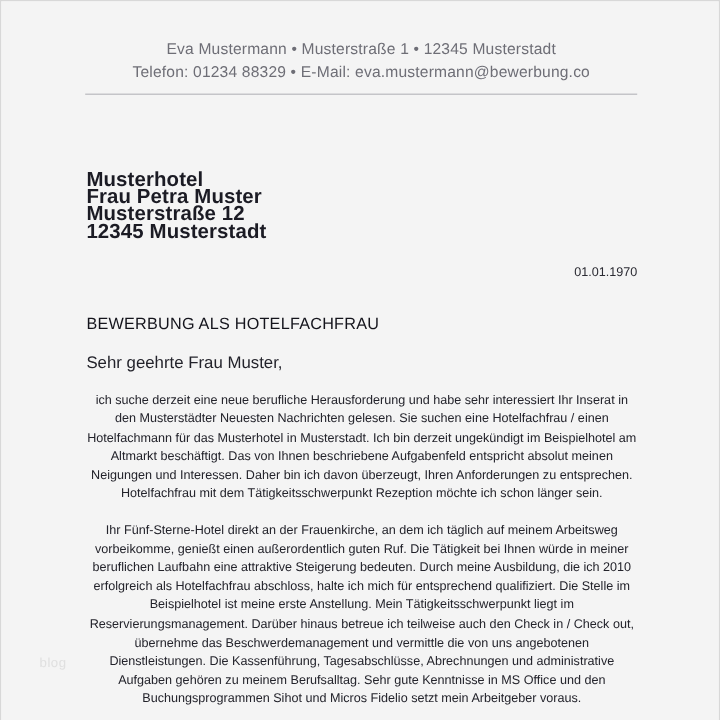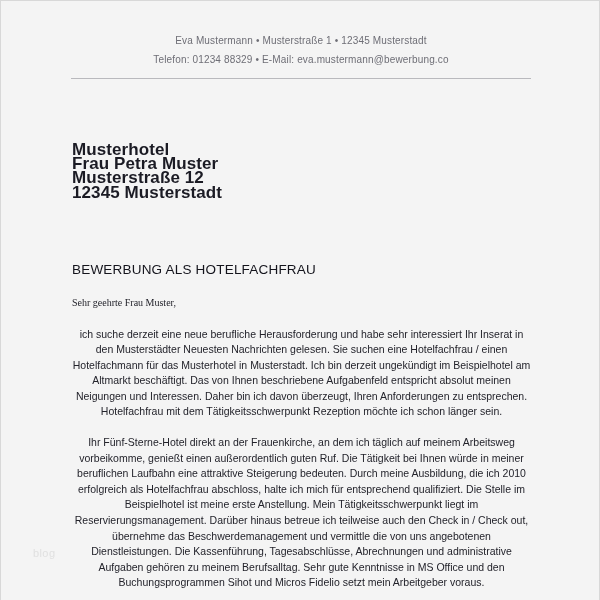--- a/index.html
+++ b/index.html
@@ -35,21 +35,21 @@
 
   
   .letterhead {
     position: absolute;
     left: 70px;
     top: 30px;
     width: 460px;
     text-align: center;
   }
   .letterhead-line {
-    font-size: 10px;
+    font-size: 13px;
     color: #6e6e76;
     letter-spacing: 0.15px;
     line-height: 19px;
     white-space: nowrap;
   }
   .letterhead-rule {
     position: absolute;
     left: 70px;
     top: 77px;
     width: 460px;
@@ -92,25 +92,24 @@
   }
 
   
   .body-block {
     position: absolute;
     left: 71px;
     top: 294px;
     width: 459px;
   }
   .salutation {
-    font-size: 10px;
+    font-size: 14px;
     color: #23232b;
     line-height: 15.5px;
     margin: 0 0 16px 0;
-    font-family: Liberation Serif, serif;
   }
   .para {
     font-size: 10.5px;
     color: #23232b;
     line-height: 15.6px;
     margin: 0 0 15px 0;
     text-align: center;
   }
 
   
@@ -136,20 +135,21 @@
     </div>
     <div class="letterhead-rule"></div>
 
     <div class="recipient">
       <div>Musterhotel</div>
       <div>Frau Petra Muster</div>
       <div>Musterstraße 12</div>
       <div>12345 Musterstadt</div>
     </div>
 
+    <div class="date-line">01.01.1970</div>
 
     <div class="subject">BEWERBUNG ALS HOTELFACHFRAU</div>
 
     <div class="body-block">
       <p class="salutation">Sehr geehrte Frau Muster,</p>
       <p class="para">ich suche derzeit eine neue berufliche Herausforderung und habe sehr interessiert Ihr Inserat in den Musterstädter Neuesten Nachrichten gelesen. Sie suchen eine Hotelfachfrau / einen Hotelfachmann für das Musterhotel in Musterstadt. Ich bin derzeit ungekündigt im Beispielhotel am Altmarkt beschäftigt. Das von Ihnen beschriebene Aufgabenfeld entspricht absolut meinen Neigungen und Interessen. Daher bin ich davon überzeugt, Ihren Anforderungen zu entsprechen. Hotelfachfrau mit dem Tätigkeitsschwerpunkt Rezeption möchte ich schon länger sein.</p>
       <p class="para">Ihr Fünf-Sterne-Hotel direkt an der Frauenkirche, an dem ich täglich auf meinem Arbeitsweg vorbeikomme, genießt einen außerordentlich guten Ruf. Die Tätigkeit bei Ihnen würde in meiner beruflichen Laufbahn eine attraktive Steigerung bedeuten. Durch meine Ausbildung, die ich 2010 erfolgreich als Hotelfachfrau abschloss, halte ich mich für entsprechend qualifiziert. Die Stelle im Beispielhotel ist meine erste Anstellung. Mein Tätigkeitsschwerpunkt liegt im Reservierungsmanagement. Darüber hinaus betreue ich teilweise auch den Check in / Check out, übernehme das Beschwerdemanagement und vermittle die von uns angebotenen Dienstleistungen. Die Kassenführung, Tagesabschlüsse, Abrechnungen und administrative Aufgaben gehören zu meinem Berufsalltag. Sehr gute Kenntnisse in MS Office und den Buchungsprogrammen Sihot und Micros Fidelio setzt mein Arbeitgeber voraus.</p>
 
     </div>
 

